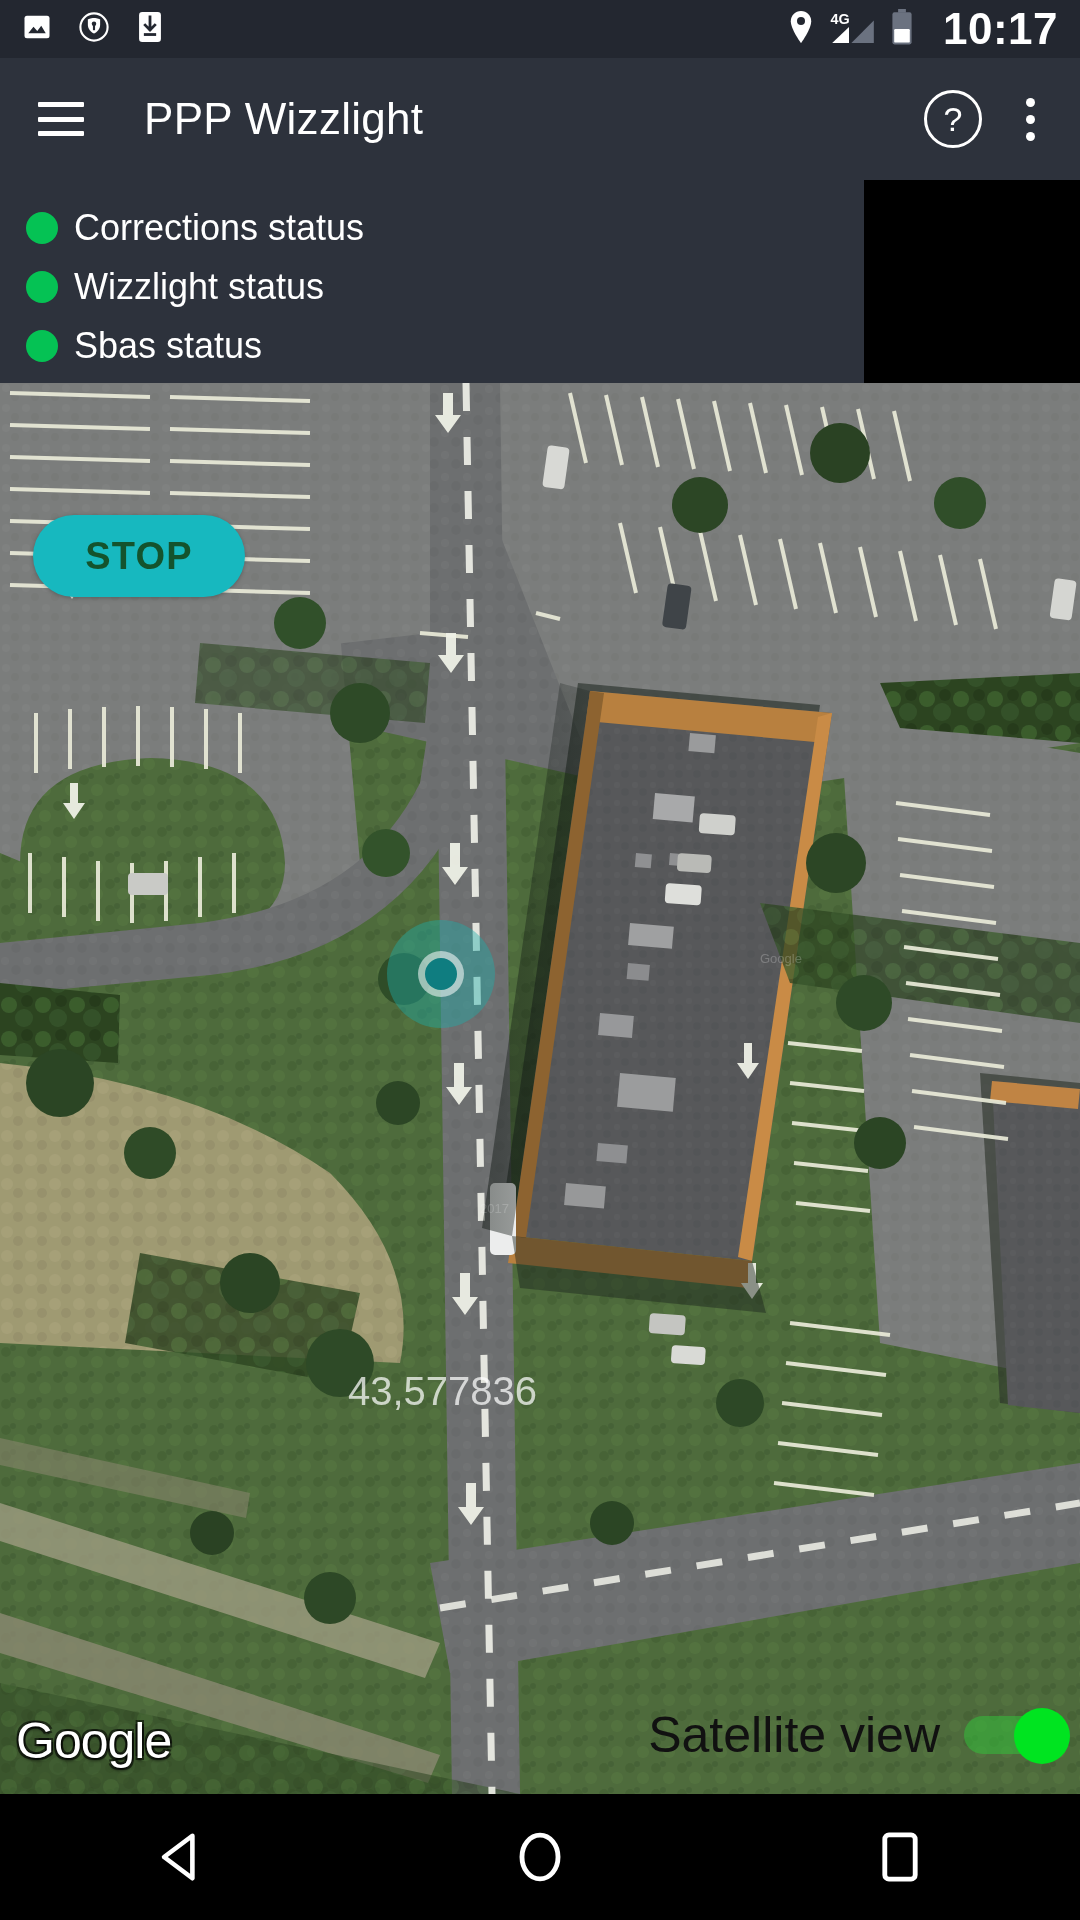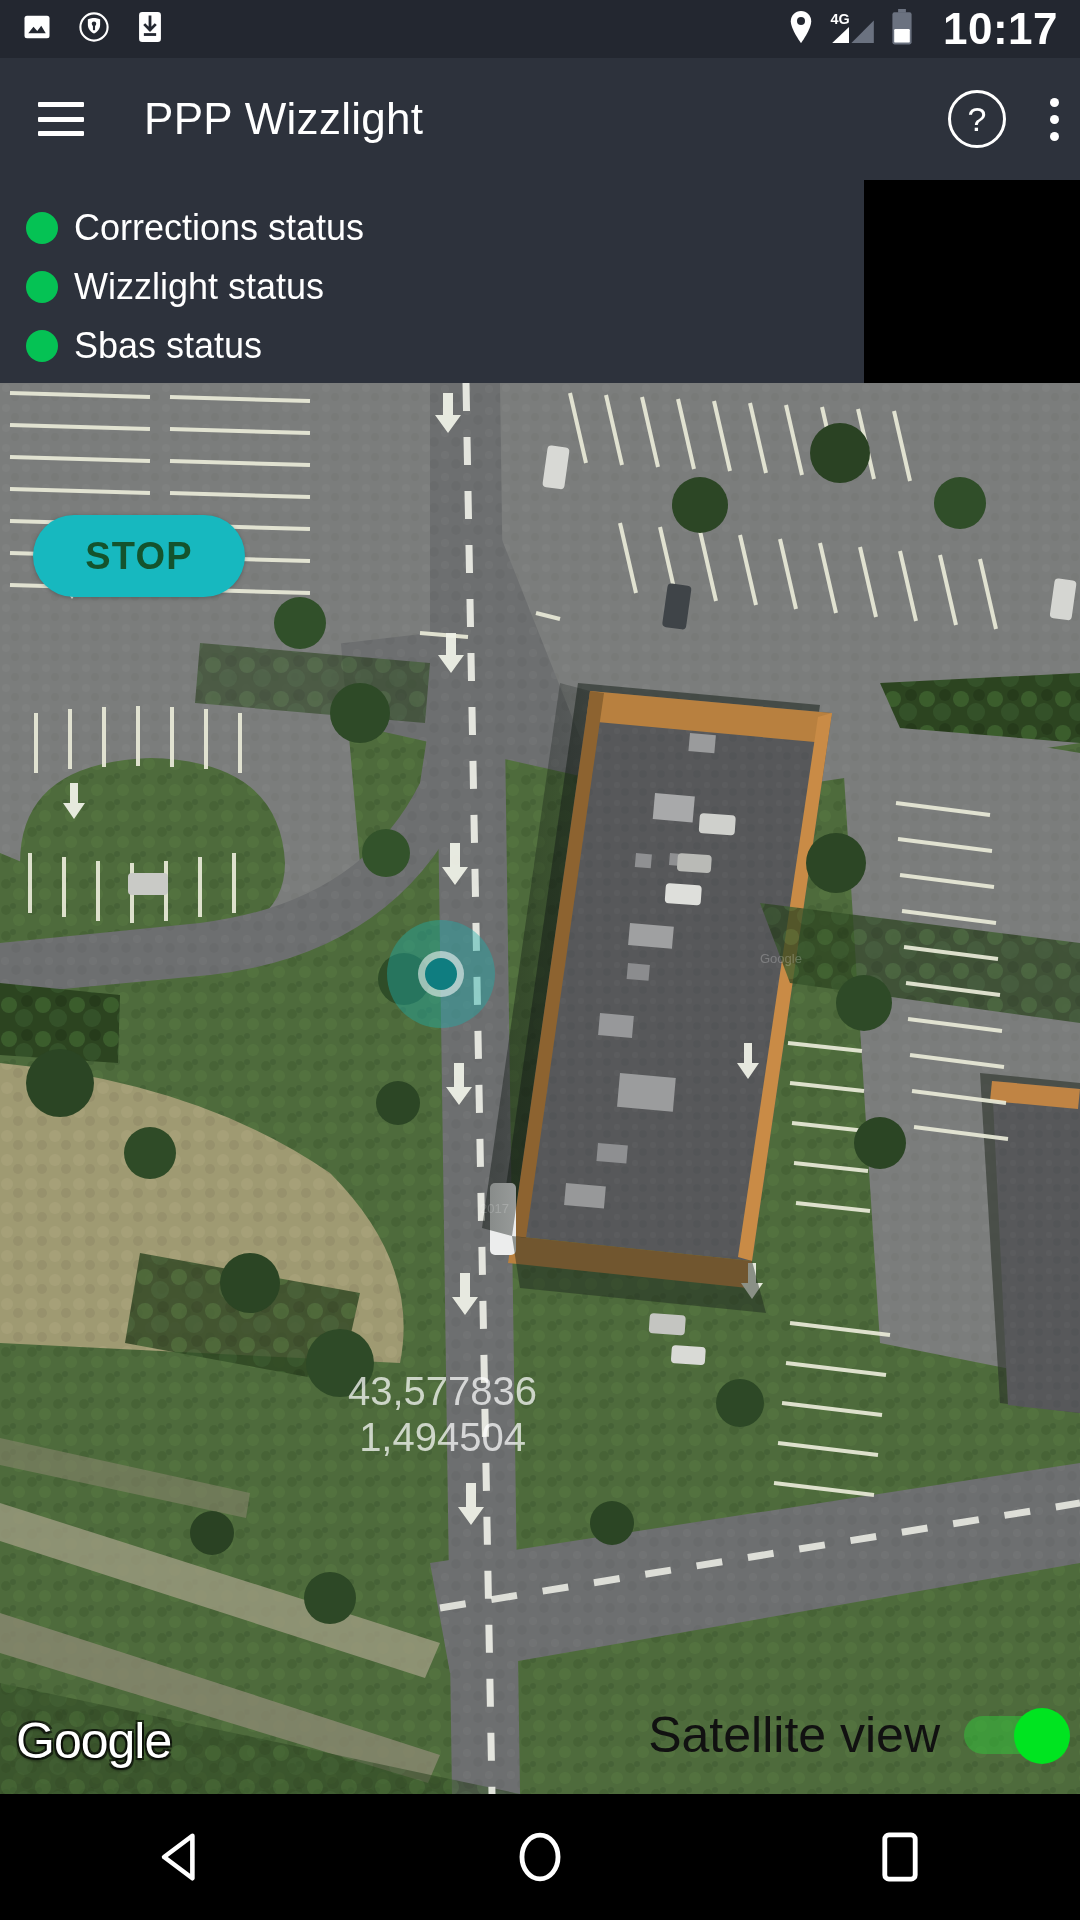--- a/index.html
+++ b/index.html
@@ -25,21 +25,21 @@
     color: #ffffff; font-size: 44px; font-weight: 700;
     letter-spacing: 0.5px; margin-left: 16px;
   }
 
   
   .appbar {
     position: absolute; top: 58px; left: 0;
     width: 1080px; height: 122px;
     background: #2d323c;
     display: flex; align-items: center;
-    padding: 0 12px 0 38px;
+    padding: 0 36px 0 38px;
   }
   .hamburger { width: 46px; height: 34px; display:flex; flex-direction: column; justify-content: space-between; cursor: pointer; }
   .hamburger span { display:block; height: 5px; background: #fff; border-radius: 1px; }
   .app-title {
     color: #ffffff; font-size: 44px; font-weight: 400;
     margin-left: 60px; letter-spacing: 0.3px;
   }
   .appbar-actions { margin-left: auto; display:flex; align-items:center; gap: 34px; }
   .help-btn {
     width: 58px; height: 58px; border: 3px solid #fff; border-radius: 50%;
@@ -105,21 +105,21 @@
   .loc-dot {
     position:absolute; left: 15px; top: 15px;
     width: 32px; height: 32px; border-radius: 50%;
     background: #0f7d80;
   }
 
   
   .coords {
     position: absolute; left: 348px; top: 985px;
     color: rgba(255,255,255,0.72); font-size: 40px;
-    line-height: 1.15; text-align: center;
+    line-height: 1.15; text-align: right;
   }
 
   
   .gmap-logo {
     position: absolute; left: 16px; bottom: 24px;
     font-family: "Liberation Sans", sans-serif;
     font-size: 50px; font-weight: 400; color: #ffffff;
     letter-spacing: -1px;
     text-shadow: -2px -2px 0 rgba(0,0,0,.55), 2px -2px 0 rgba(0,0,0,.55),
                  -2px 2px 0 rgba(0,0,0,.55), 2px 2px 0 rgba(0,0,0,.55),
@@ -505,21 +505,20 @@
     <div class="stop-btn">STOP</div>
 
     <div class="loc-marker">
       <div class="loc-acc"></div>
       <div class="loc-ring"></div>
       <div class="loc-dot"></div>
     </div>
 
     <div class="coords">
       <div>43,577836</div>
-      <div>1,494504</div>
     </div>
 
     <div class="gmap-logo">Google</div>
 
     <div class="sat-toggle">
       <span class="sat-label">Satellite view</span>
       <span class="switch">
         <span class="switch-track"></span>
         <span class="switch-knob"></span>
       </span>

